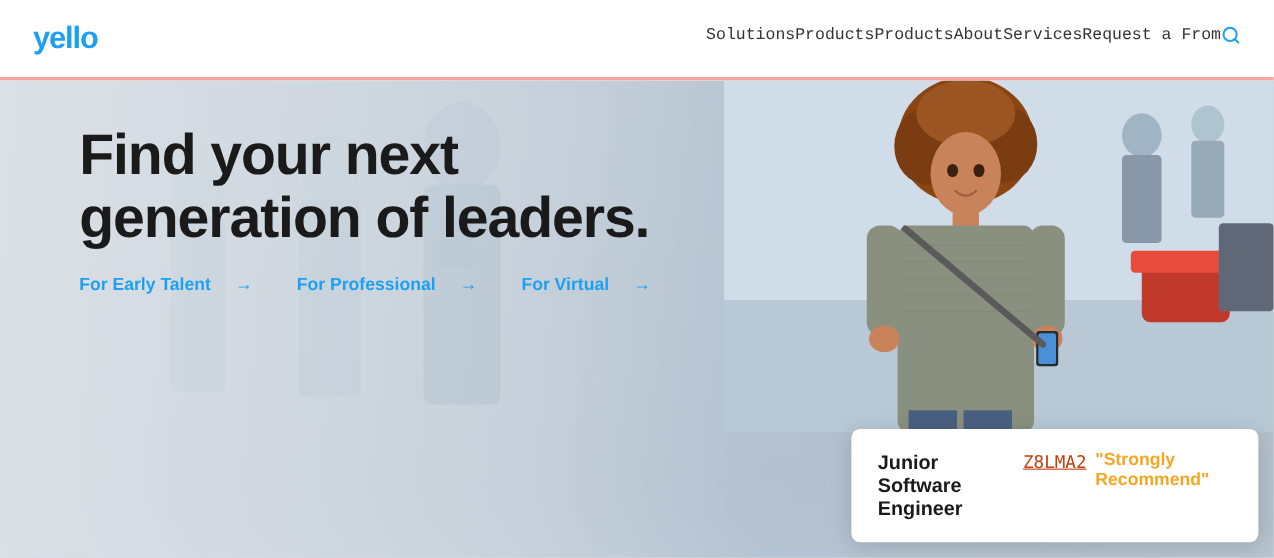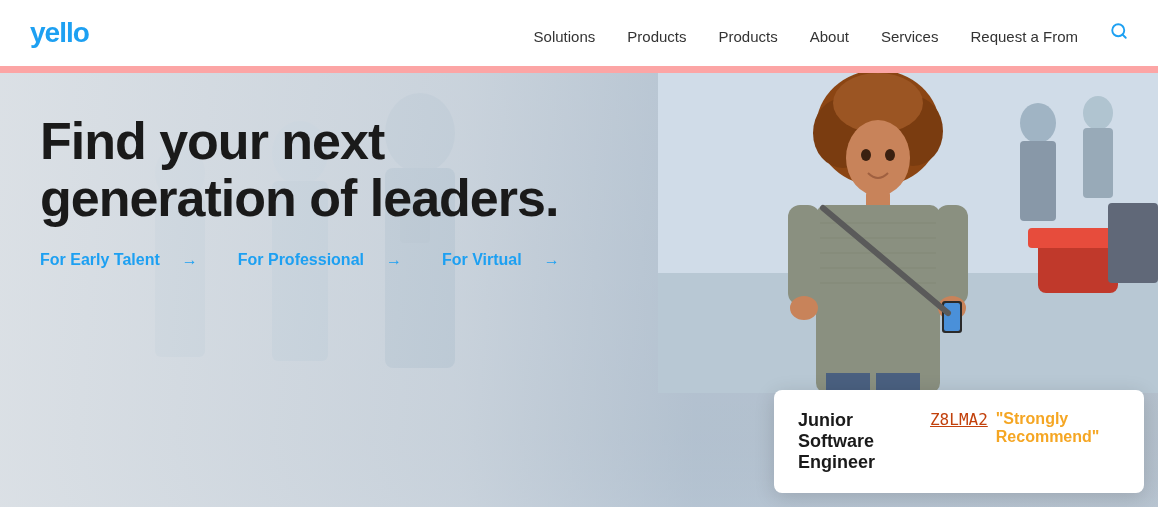--- a/index.html
+++ b/index.html
@@ -8,32 +8,32 @@
     
     .header {
       position: relative;
       z-index: 10;
       background: #fff;
       height: 73px;
       display: flex;
       align-items: center;
       justify-content: space-between;
       padding: 0 30px;
-      border-bottom: 7px solid #fca5a5;
+      border-bottom: 3px solid #fca5a5;
     }
     .logo {
       font-size: 28px;
       font-weight: 700;
       color: #1da0f2;
       letter-spacing: -1px;
     }
     .nav {
       display: flex;
-      align-items: flex-end;
-      gap: 32px;
+      align-items: flex-start;
+      font-family: Liberation Mono, monospace;
     }
     .nav-item {
       font-size: 15px;
       color: #333;
       cursor: pointer;
       text-decoration: none;
     }
     .nav-demo {
       font-size: 15px;
       color: #333;
@@ -44,20 +44,21 @@
       font-size: 18px;
       cursor: pointer;
     }
 
     
     .hero {
       position: relative;
       height: 434px;
       overflow: hidden;
       display: flex;
+      padding-left: 32px;
     }
 
     
     .hero-bg {
       position: absolute;
       top: 0; left: 0; right: 0; bottom: 0;
       background: linear-gradient(to right, rgba(220,225,230,0.92) 0%, rgba(200,210,220,0.75) 40%, rgba(160,180,200,0.5) 60%, rgba(140,160,180,0.3) 100%);
       z-index: 1;
     }
 

